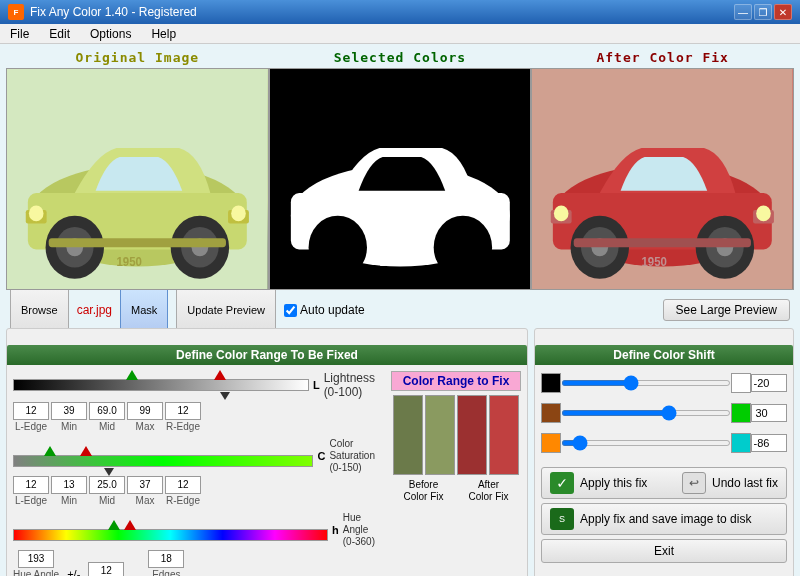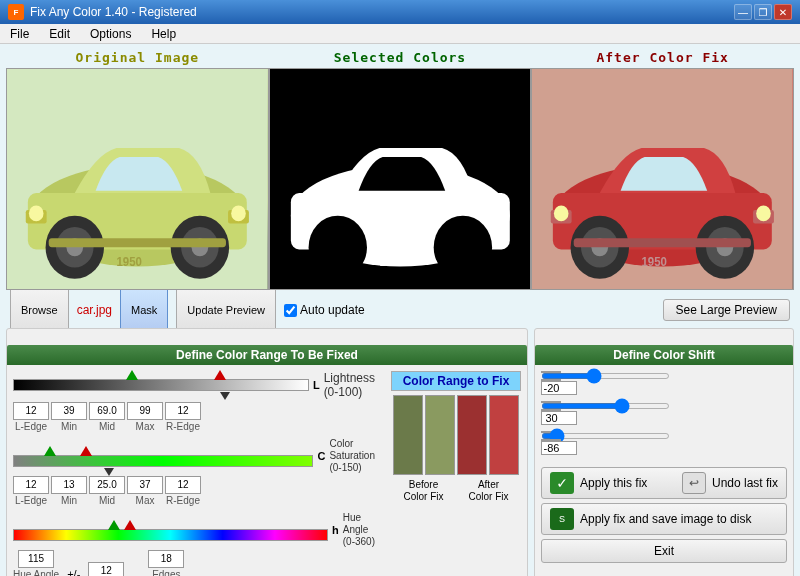--- a/index.html
+++ b/index.html
@@ -159,35 +159,34 @@
       text-align: center;
       margin-left: 10px;
     }
     .color-range-title {
       font-size: 12px;
       color: #0000aa;
       font-weight: bold;
       margin-bottom: 4px;
       border: 1px solid #aaa;
       padding: 2px 6px;
-      background: #7dd3fc;
+      background: #f9a8d4;
     }
     .swatch {
       width: 30px;
       height: 80px;
       border: 1px solid #999;
     }
     
     .color-shift-row {
       display: flex;
-      align-items: flex-start;
+      align-items: center;
       gap: 0;
       margin-bottom: 6px;
       height: 24px;
-      flex-direction: column;
     }
     .cs-swatch {
       width: 20px;
       height: 20px;
       border: 1px solid #999;
     }
     .cs-num { width: 36px; height: 18px; border: 1px solid #999; font-size: 11px; text-align: center; background: white; }
     .action-btn {
       display: flex;
       align-items: center;
@@ -462,21 +461,21 @@
                   <div class="triangle-up" style="left:35%; top:-10px; border-bottom-color:#cc0000;"></div>
                 </div>
               </div>
               <span style="font-size:11px; font-weight:bold;">h</span>
               <span style="font-size:10px; color:#333; white-space:pre-line; line-height:1.2;">Hue
 Angle
 (0-360)</span>
             </div>
             <div style="display:flex; gap:8px; align-items:flex-end; margin-top:2px;">
               <div class="num-col">
-                <div class="spin-input">115</div>
+                <div class="spin-input">193</div>
                 <div class="edge-label">Hue Angle</div>
               </div>
               <span style="font-size:11px;">+/-</span>
               <div class="num-col">
                 <div class="spin-input">12</div>
               </div>
               <div class="num-col" style="margin-left:16px;">
                 <div class="spin-input">18</div>
                 <div class="edge-label">Edges</div>
               </div>

